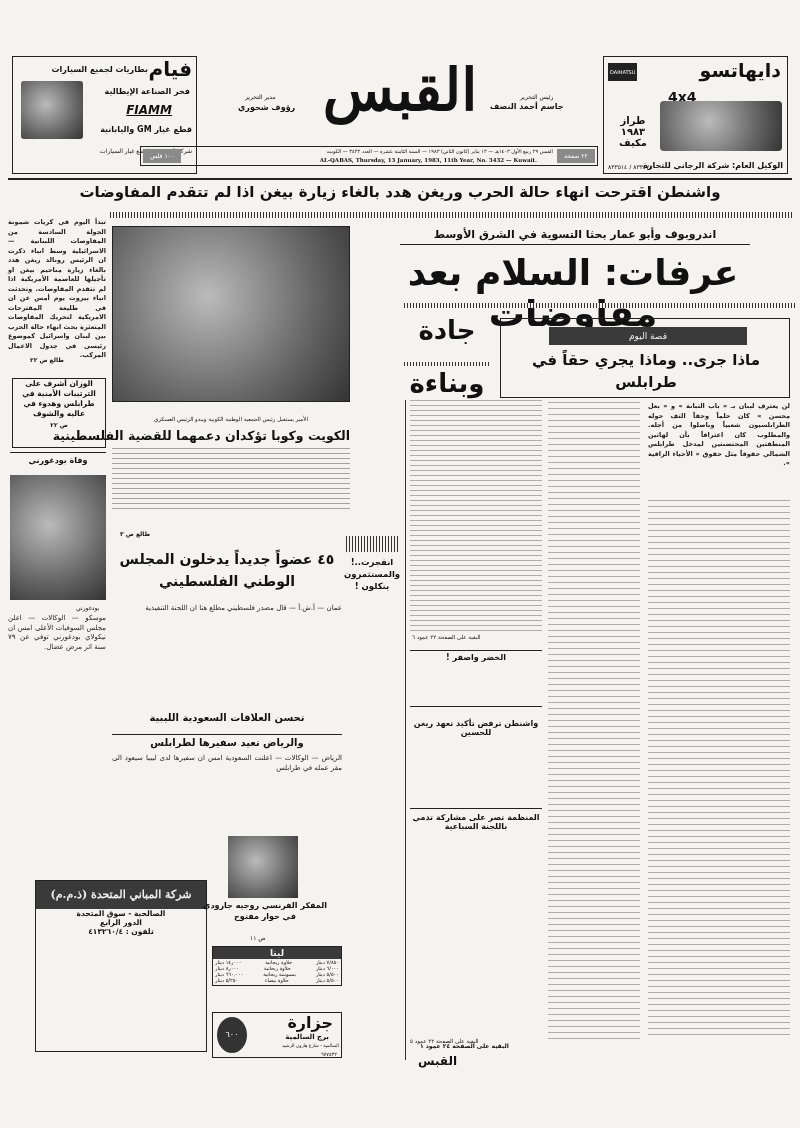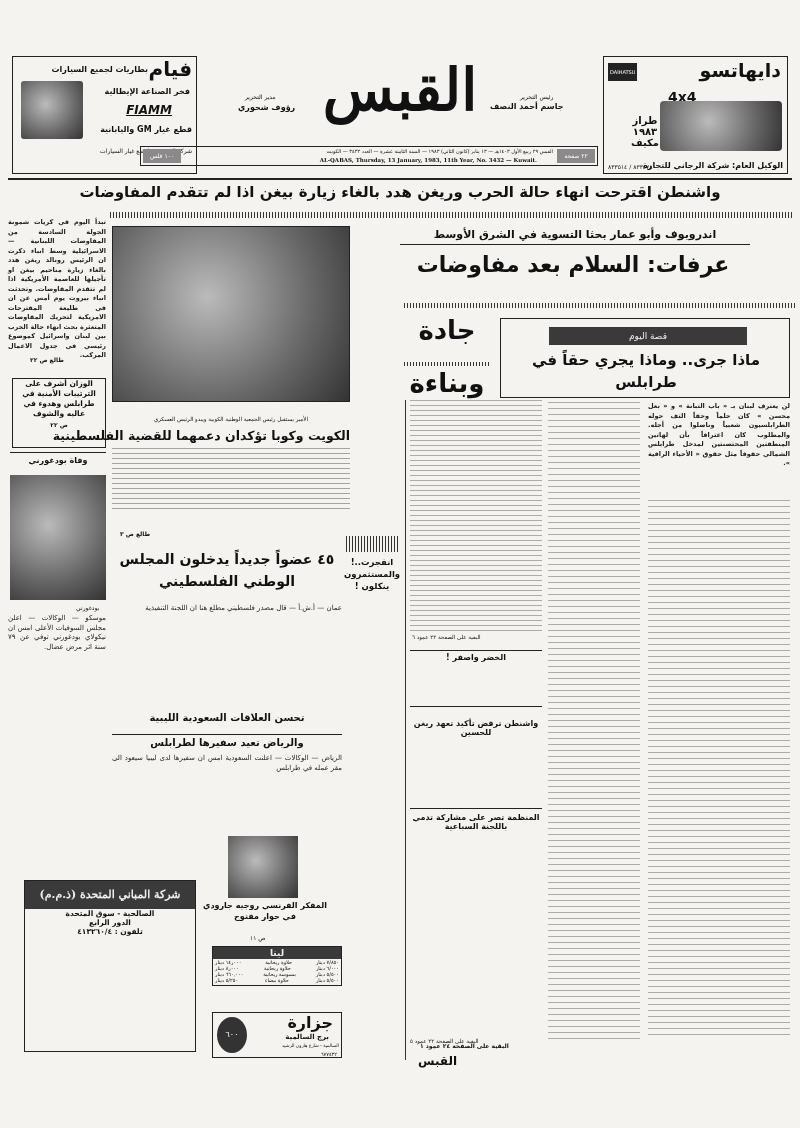--- a/index.html
+++ b/index.html
@@ -16,21 +16,21 @@
   .vline { border-right: 1px solid #333; }
 </style>
 </head>
 <body>
 
 <div class="abs box" style="left:603px;top:56px;width:185px;height:118px;">
   <div class="abs hl" style="right:6px;top:2px;font-size:19px;">دايهاتسو</div>
   <div class="abs" style="left:4px;top:6px;font-size:5px;background:#222;color:#fff;padding:6px 2px;">DAIHATSU</div>
   <div class="abs hl" style="left:64px;top:32px;font-size:14px;direction:ltr;">4x4</div>
   <div class="abs photo" style="left:56px;top:44px;width:122px;height:50px;border-radius:4px;"></div>
-  <div class="abs" style="left:20px;top:58px;width:42px;font-size:10px;font-weight:bold;text-align:center;">طراز ١٩٨٣ مكيف</div>
+  <div class="abs" style="left:8px;top:58px;width:42px;font-size:10px;font-weight:bold;text-align:center;">طراز ١٩٨٣ مكيف</div>
   <div class="abs" style="right:4px;bottom:3px;font-size:8px;font-weight:bold;">الوكيل العام: شركة الرجاني للتجارة</div>
   <div class="abs" style="left:4px;bottom:3px;font-size:6px;">٨٣٣٤٧٨ / ٨٣٣٥١٤</div>
 </div>
 
 <div class="abs" style="left:520px;top:93px;font-size:6px;">رئيس التحرير</div>
 <div class="abs" style="left:490px;top:102px;font-size:8px;font-weight:bold;">جاسم أحمد النصف</div>
 <div class="abs hl" style="left:300px;top:50px;width:200px;font-size:58px;font-family:'DejaVu Serif',serif;line-height:80px;">القبس</div>
 <div class="abs" style="left:245px;top:93px;font-size:6px;">مدير التحرير</div>
 <div class="abs" style="left:238px;top:103px;font-size:8px;font-weight:bold;">رؤوف شحوري</div>
 
@@ -61,35 +61,35 @@
 <div class="abs box" style="left:12px;top:378px;width:94px;height:70px;">
   <div class="hl" style="font-size:7.5px;line-height:10px;">الوزان أشرف على الترتيبات الأمنية في طرابلس وهدوء في عاليه والشوف</div>
   <div class="hl" style="font-size:6px;margin-top:2px;">ص ٢٢</div>
 </div>
 <div class="abs rule" style="left:10px;top:452px;width:96px;border-top-width:1px;"></div>
 <div class="abs hl" style="left:10px;top:456px;width:96px;font-size:8px;">وفاة بودغورني</div>
 <div class="abs photo" style="left:10px;top:475px;width:96px;height:125px;"></div>
 <div class="abs" style="left:76px;top:604px;font-size:6px;">بودغورني</div>
 <div class="abs txt" style="left:8px;top:614px;width:98px;height:230px;overflow:hidden;">موسكو — الوكالات — اعلن مجلس السوفيات الأعلى امس ان نيكولاي بودغورني توفي عن ٧٩ سنة اثر مرض عضال.</div>
 
-<div class="abs box" style="left:24px;top:880px;width:172px;height:172px;">
+<div class="abs box" style="left:35px;top:880px;width:172px;height:172px;">
   <div class="dark hl" style="height:28px;font-size:11px;line-height:28px;font-family:'DejaVu Serif',serif;">شركة المباني المتحدة (ذ.م.م)</div>
   <div class="hl" style="font-size:7.5px;">الصالحية - سوق المتحدة</div>
   <div class="hl" style="font-size:7.5px;">الدور الرابع</div>
   <div class="hl" style="font-size:7.5px;">تلفون : ٤١٣٢٦٠/٤</div>
 </div>
 
 <div class="abs photo" style="left:112px;top:226px;width:238px;height:176px;border:1px solid #222;"></div>
 <div class="abs" style="left:112px;top:416px;width:238px;font-size:5.5px;text-align:center;">الأمير يستقبل رئيس الجمعية الوطنية الكوبية ويبدو الرئيس العسكري</div>
 <div class="abs hl" style="left:112px;top:428px;width:238px;font-size:12.5px;white-space:nowrap;">الكويت وكوبا تؤكدان دعمهما للقضية الفلسطينية</div>
 <div class="abs txt" style="left:112px;top:448px;width:238px;height:64px;background:repeating-linear-gradient(180deg,#555 0 1px,transparent 1px 5px);opacity:.5;"></div>
 <div class="abs" style="left:120px;top:530px;font-size:6px;font-weight:bold;">طالع ص ٣</div>
 
 <div class="abs hl" style="left:400px;top:228px;width:350px;font-size:11px;border-bottom:1px solid #222;padding-bottom:3px;">اندروبوف وأبو عمار بحثا التسوية في الشرق الأوسط</div>
-<div class="abs hl" style="left:350px;top:252px;width:446px;font-size:22px;font-weight:900;">عرفات: السلام بعد مفاوضات</div>
+<div class="abs hl" style="left:350px;top:252px;width:446px;font-size:36px;font-weight:900;">عرفات: السلام بعد مفاوضات</div>
 <div class="abs hatch" style="left:404px;top:303px;width:392px;height:5px;"></div>
 <div class="abs hl" style="left:402px;top:315px;width:90px;font-size:26px;">جادة</div>
 <div class="abs hatch" style="left:404px;top:362px;width:86px;height:4px;"></div>
 <div class="abs hl" style="left:402px;top:368px;width:90px;font-size:26px;">وبناءة</div>
 
 <div class="abs box" style="left:500px;top:318px;width:290px;height:80px;padding-left:28px;">
   <div class="abs dark hl" style="left:48px;top:8px;width:198px;height:18px;font-size:9px;line-height:18px;font-weight:normal;">قصة اليوم</div>
   <div class="abs hl" style="left:4px;top:30px;width:282px;font-size:15px;line-height:22px;">ماذا جرى.. وماذا يجري حقاً في طرابلس</div>
 </div>
 <div class="abs txt" style="left:648px;top:402px;width:142px;font-weight:bold;font-size:6.5px;">لن يعترف لبنان بـ « باب التبانة » و « بعل محسن » كان حلماً وحقاً التف حوله الطرابلسيون شعبياً وناضلوا من أجله. والمطلوب كان اعترافاً بأن لهاتين المنطقتين المحتضنتين لمدخل طرابلس الشمالي حقوقاً مثل حقوق « الأحياء الراقية ».</div>

